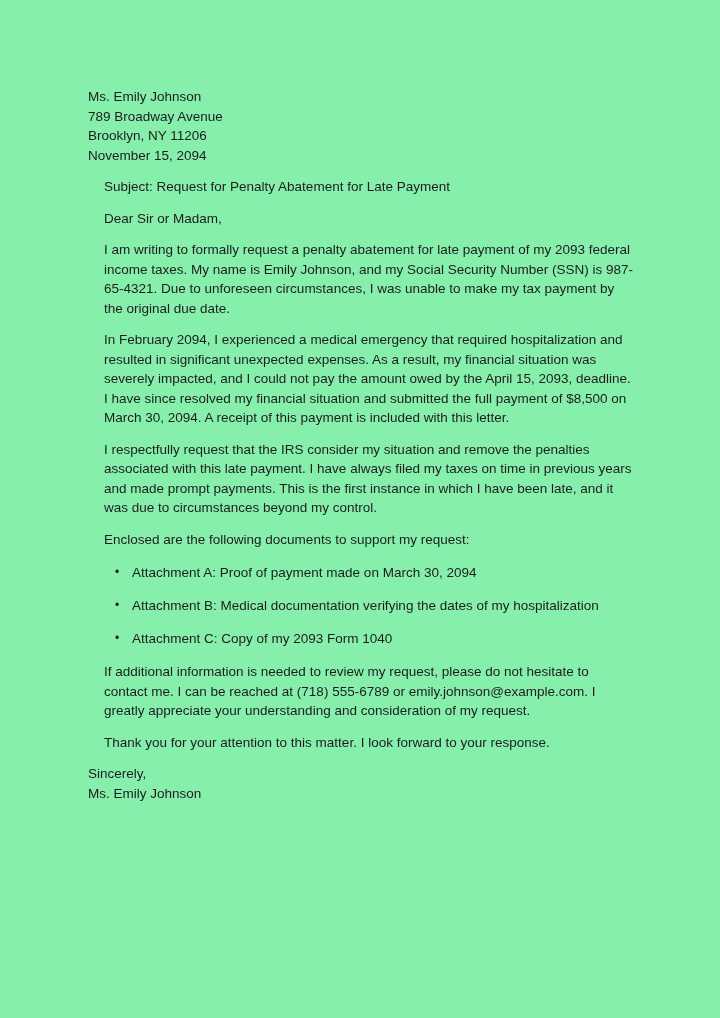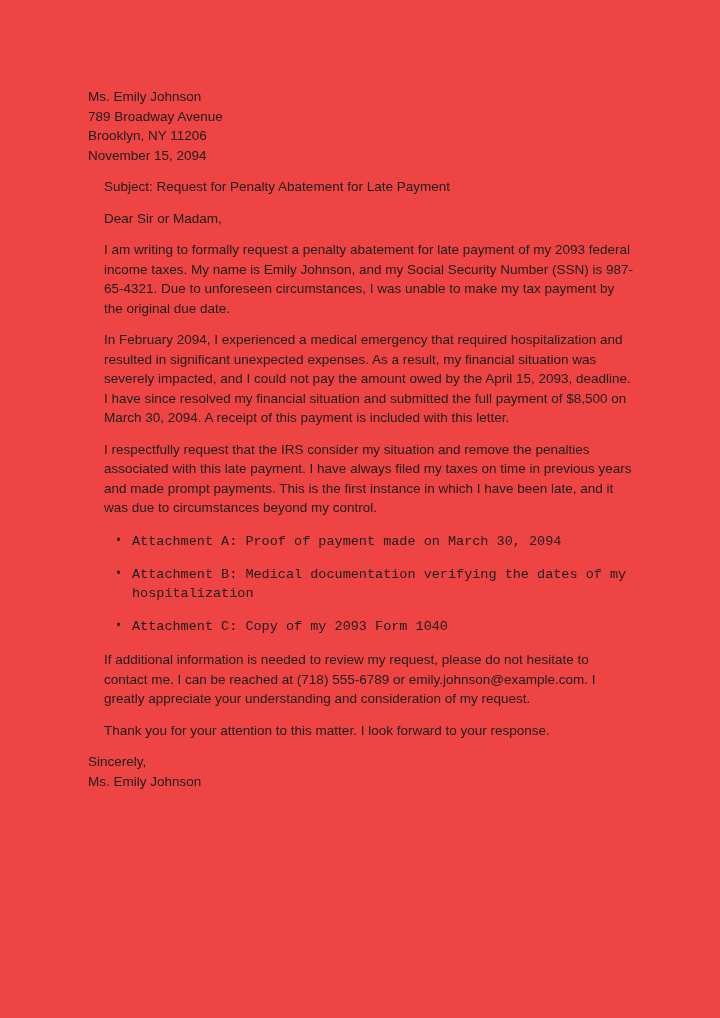--- a/index.html
+++ b/index.html
@@ -5,41 +5,40 @@
   html, body {
     margin: 0;
     padding: 0;
     background: #ffffff;
   }
   .page {
     position: relative;
     width: 720px;
     height: 1018px;
     box-sizing: border-box;
-    background: #ef4444;
+    background: #86efac;
     padding: 87px 84px 0 88px;
     font-family: "Liberation Sans", sans-serif;
     font-size: 13.5px;
     line-height: 19.5px;
     color: #1d1d1d;
     overflow: hidden;
   }
   .block { margin: 0 0 12px 0; }
   .block p { margin: 0; }
   p.para { margin: 0 0 12px 16px; }
   ul.attachments {
     list-style: none;
     margin: 0 0 12px 0;
     padding: 2px 0 0 27px;
   }
   ul.attachments li {
     position: relative;
     padding-left: 17px;
     margin: 0 0 13.5px 0;
-    font-family: Liberation Mono, monospace;
   }
   ul.attachments li::before {
     content: "\2022";
     position: absolute;
     left: 0;
     top: 0;
     font-size: 12px;
   }
   .signature-block p { margin: 0; }
 </style>
@@ -59,20 +58,21 @@
   <p class="para">Subject: Request for Penalty Abatement for Late Payment</p>
 
   <p class="para">Dear Sir or Madam,</p>
 
   <p class="para">I am writing to formally request a penalty abatement for late payment of my 2093 federal income taxes. My name is Emily Johnson, and my Social Security Number (SSN) is 987-65-4321. Due to unforeseen circumstances, I was unable to make my tax payment by the original due date.</p>
 
   <p class="para">In February 2094, I experienced a medical emergency that required hospitalization and resulted in significant unexpected expenses. As a result, my financial situation was severely impacted, and I could not pay the amount owed by the April 15, 2093, deadline. I have since resolved my financial situation and submitted the full payment of $8,500 on March 30, 2094. A receipt of this payment is included with this letter.</p>
 
   <p class="para">I respectfully request that the IRS consider my situation and remove the penalties associated with this late payment. I have always filed my taxes on time in previous years and made prompt payments. This is the first instance in which I have been late, and it was due to circumstances beyond my control.</p>
 
+  <p class="para">Enclosed are the following documents to support my request:</p>
 
   <ul class="attachments">
     <li>Attachment A: Proof of payment made on March 30, 2094</li>
     <li>Attachment B: Medical documentation verifying the dates of my hospitalization</li>
     <li>Attachment C: Copy of my 2093 Form 1040</li>
   </ul>
 
   <p class="para">If additional information is needed to review my request, please do not hesitate to contact me. I can be reached at (718) 555-6789 or emily.johnson@example.com. I greatly appreciate your understanding and consideration of my request.</p>
 
   <p class="para">Thank you for your attention to this matter. I look forward to your response.</p>

